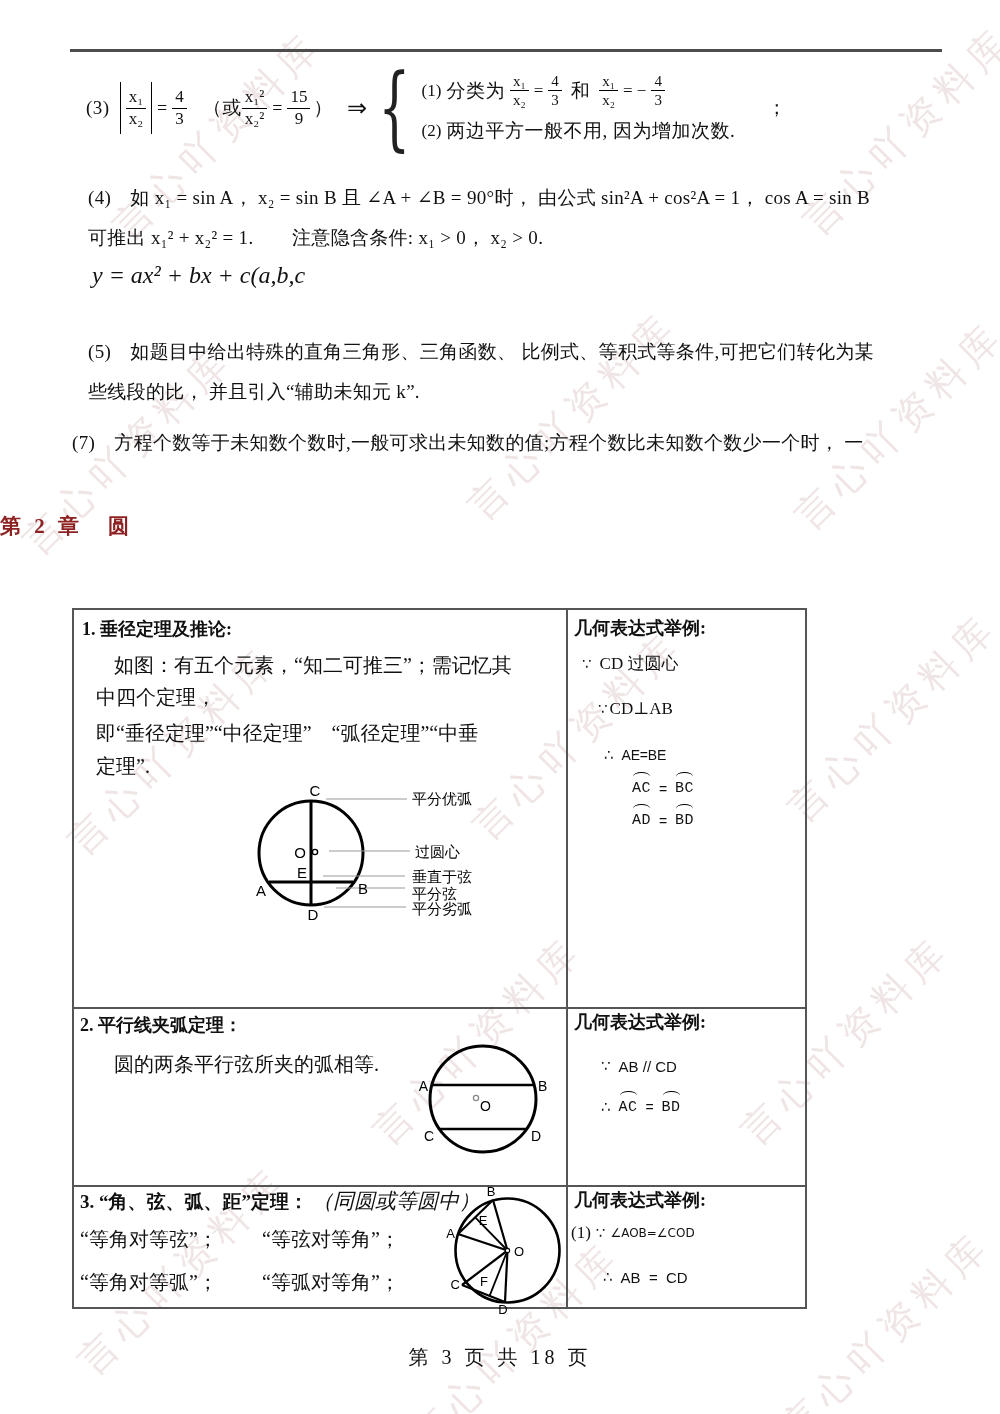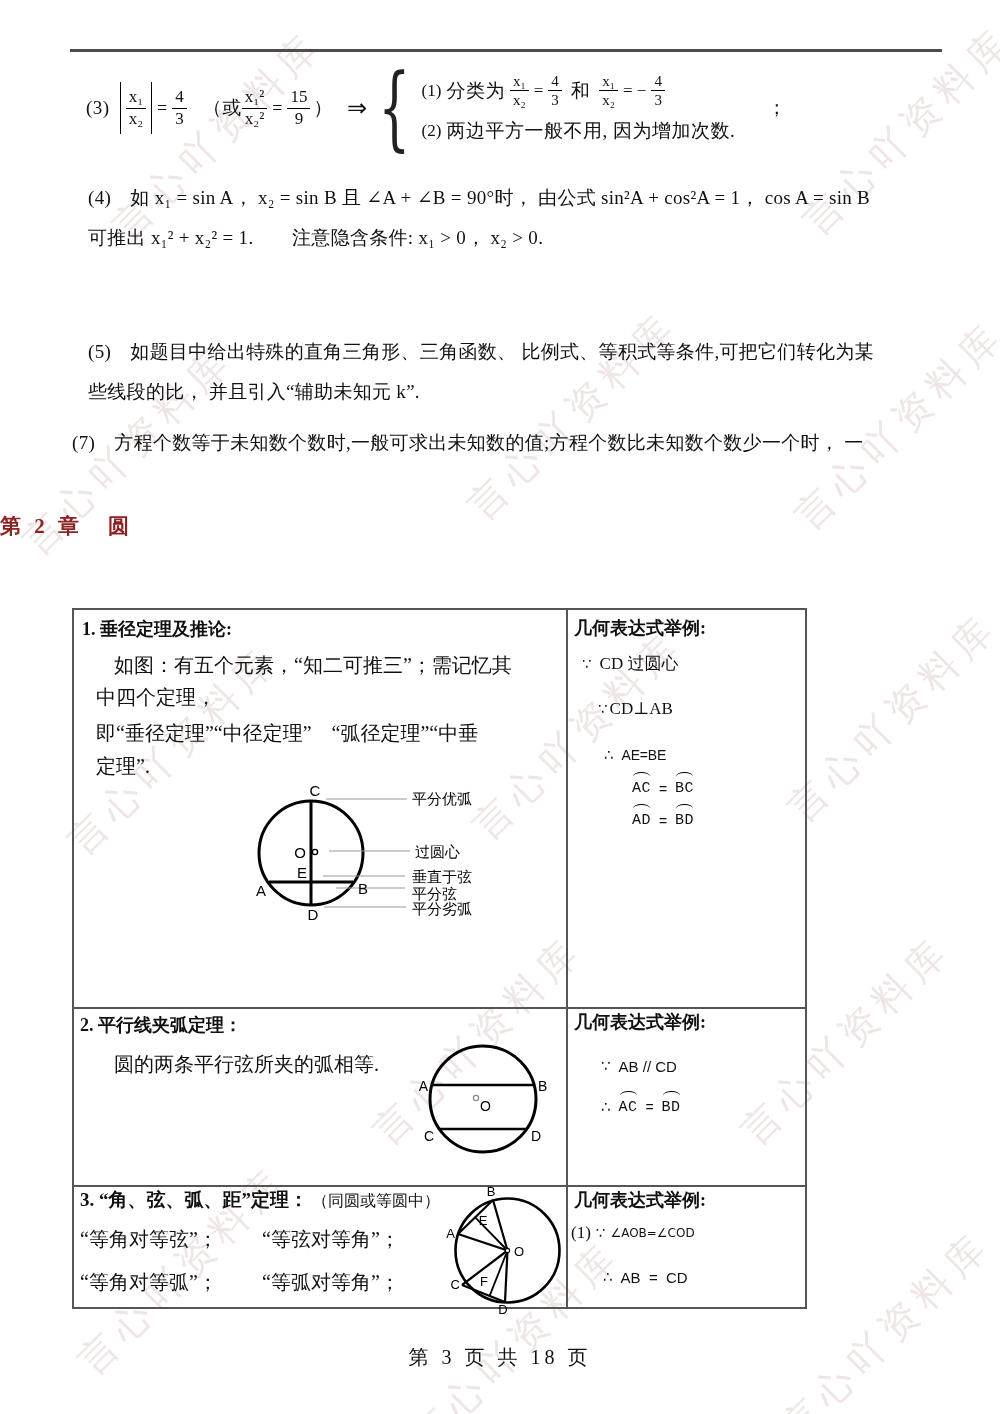--- a/index.html
+++ b/index.html
@@ -122,20 +122,21 @@
       </span>
     </span>
     <span class="cjk" style="margin-left:32px;">；</span>
   </div>
 
   <div class="abs" style="left:88px;top:178px;z-index:1;">
     <div class="mathline">(4)　如 x₁ = sin A，  x₂ = sin B  且 ∠A + ∠B = 90°时， 由公式 sin²A + cos²A = 1， cos A = sin B</div>
     <div class="mathline">可推出  x₁² + x₂² = 1.　　注意隐含条件: x₁ &gt; 0， x₂ &gt; 0.</div>
   </div>
 
+  <div class="abs" style="left:92px;top:262px;font-size:24px;font-style:italic;z-index:1;">y = ax² + bx + c(a,b,c</div>
 
   <div class="abs" style="left:88px;top:332px;z-index:1;">
     <div class="mathline">(5)　如题目中给出特殊的直角三角形、三角函数、 比例式、等积式等条件,可把它们转化为某</div>
     <div class="mathline">些线段的比， 并且引入“辅助未知元 k”.</div>
   </div>
 
   <div class="abs" style="left:72px;top:422px;z-index:1;">
     <div class="mathline" style="line-height:42px;">(7)　方程个数等于未知数个数时,一般可求出未知数的值;方程个数比未知数个数少一个时， 一</div>
   </div>
 
@@ -221,21 +222,21 @@
     </div>
     <div class="abs geo-row" style="left:527px;top:488px;">
       <span class="geo-sym">∴</span>
       <span class="arc">AC</span>
       <span class="sans-sm">=</span>
       <span class="arc">BD</span>
     </div>
 
     <div class="abs" style="left:6px;top:577px;white-space:nowrap;">
       <span class="celltitle" style="font-size:19px;">3. “角、弦、弧、距”定理：</span>
-      <span class="cellbody" style="font-size:16px;">（同圆或等圆中）</span>
+      <span class="cellbody" style="font-size:21px;font-style:italic;">（同圆或等圆中）</span>
     </div>
     <div class="abs cellbody" style="left:6px;top:616px;">“等角对等弦”；</div>
     <div class="abs cellbody" style="left:188px;top:616px;">“等弦对等角”；</div>
     <div class="abs cellbody" style="left:6px;top:659px;">“等角对等弧”；</div>
     <div class="abs cellbody" style="left:188px;top:659px;">“等弧对等角”；</div>
 
     <svg class="abs" style="left:372px;top:572px;overflow:visible;" width="132" height="152" viewBox="0 0 132 152">
       <circle cx="61.5" cy="68.5" r="52" fill="none" stroke="#000" stroke-width="2.6"></circle>
       <line x1="61.5" y1="68.5" x2="12" y2="52" stroke="#000" stroke-width="2.2"></line>
       <line x1="61.5" y1="68.5" x2="47" y2="18" stroke="#000" stroke-width="2.2"></line>

